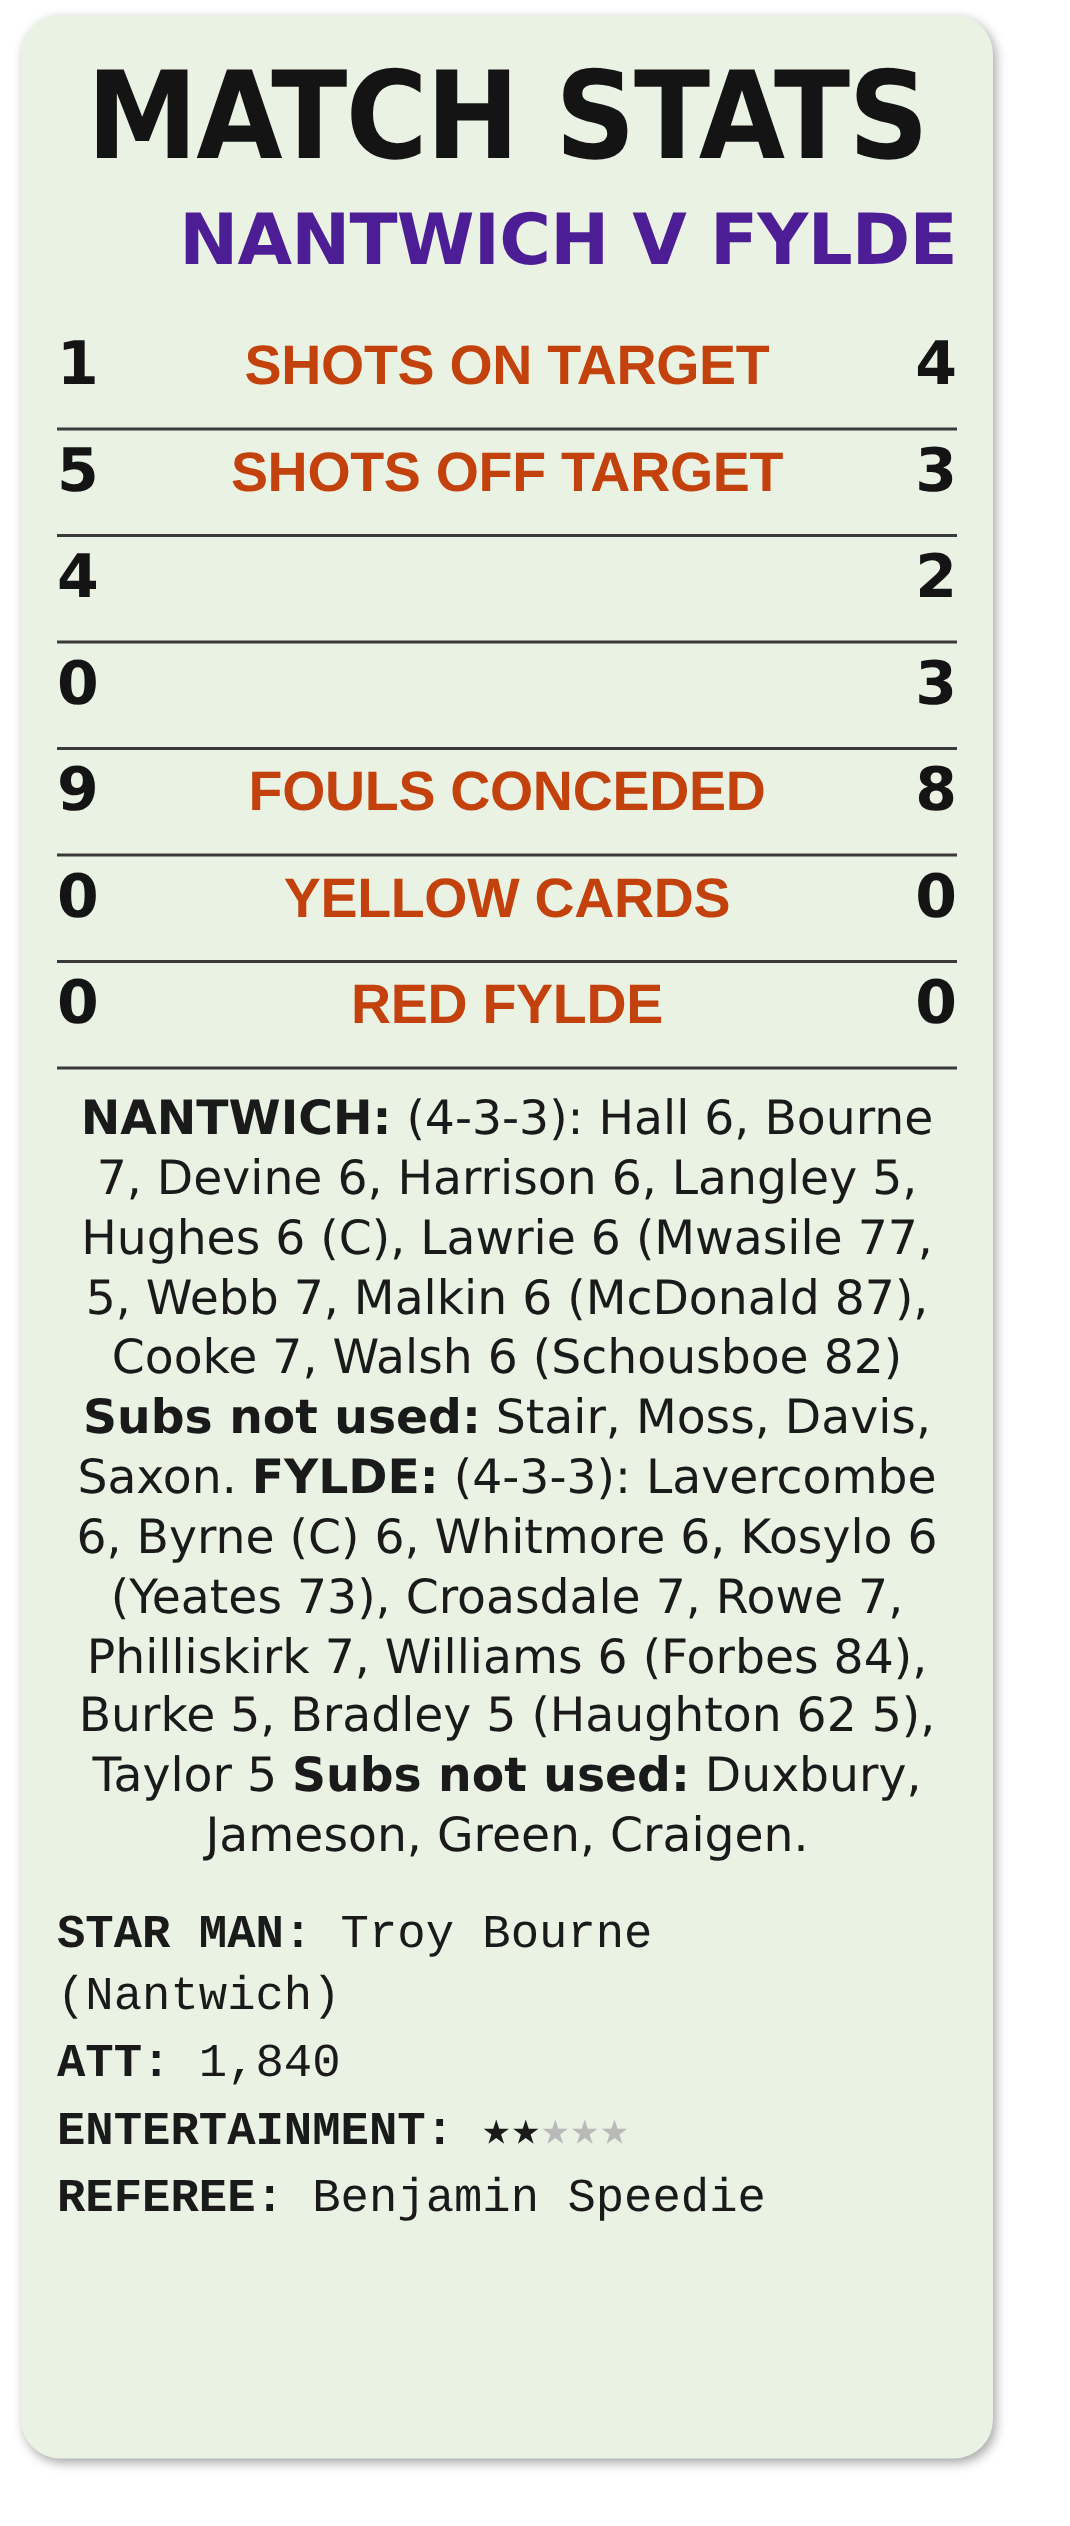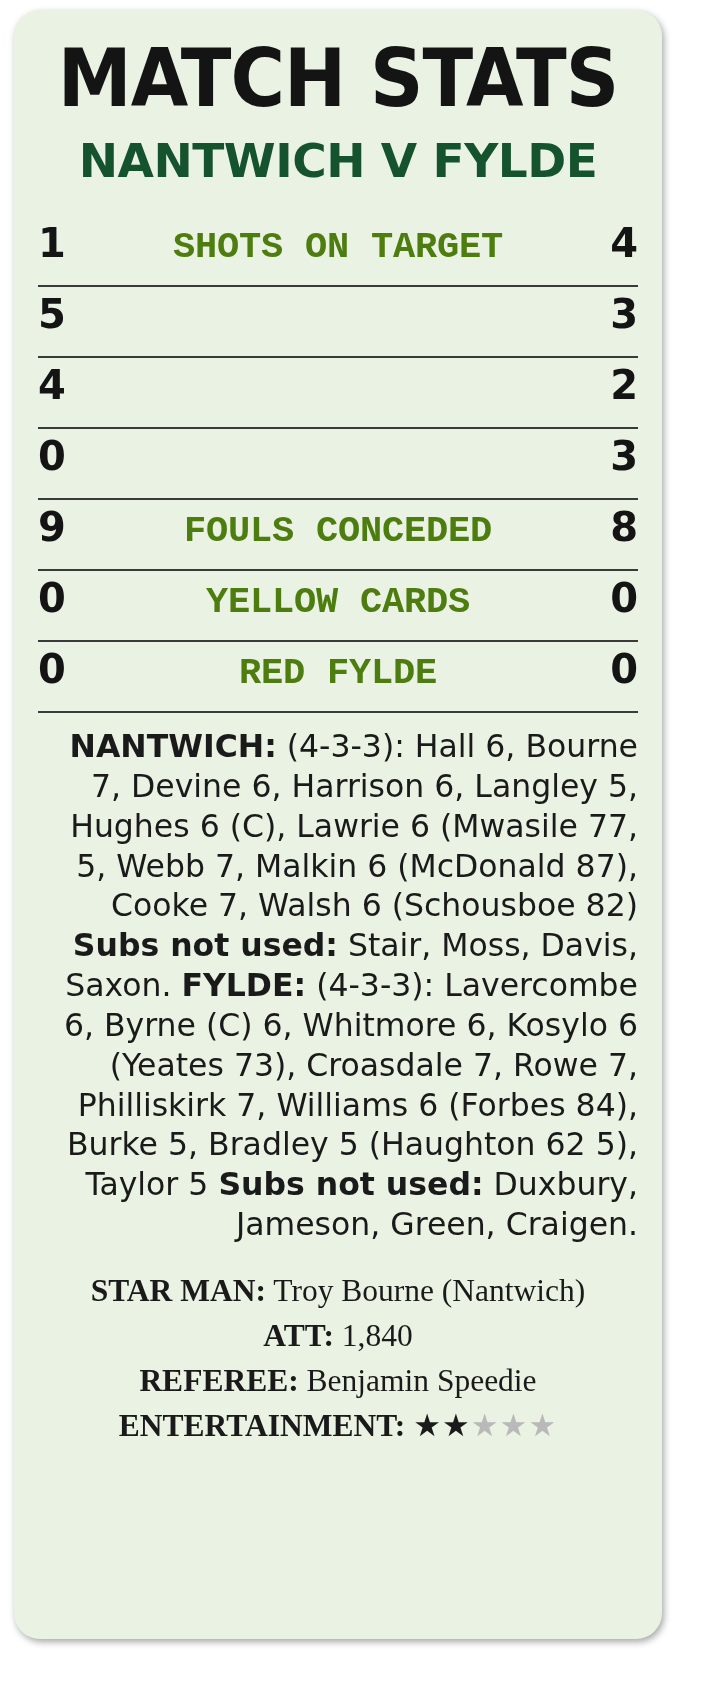--- a/index.html
+++ b/index.html
@@ -35,27 +35,27 @@
     font-weight: 800;
     font-stretch: condensed;
     font-size: 81px;
     line-height: 1.0;
     letter-spacing: -1px;
     color: #141414;
     margin-top: 28px;
     transform: scaleX(1.02);
   }
   .subtitle {
-    text-align: center;
+    text-align: right;
     font-family: "DejaVu Sans", sans-serif;
     font-weight: 800;
     font-size: 47px;
     line-height: 1.0;
     letter-spacing: -0.5px;
-    color: #14532d;
+    color: #4c1d95;
     margin-top: 18px;
   }
 
   
   .stats {
     margin-top: 32px;
   }
   .stat-row {
     display: flex;
     align-items: baseline;
@@ -71,46 +71,46 @@
     font-weight: 800;
     font-size: 40px;
     color: #141414;
     width: 58px;
     flex: 0 0 58px;
   }
   .stat-val.right { text-align: right; }
   .stat-label {
     flex: 1 1 auto;
     text-align: center;
-    font-family: Liberation Mono, monospace;
+    font-family: Liberation Sans, sans-serif;
     font-weight: 800;
     font-size: 37px;
     letter-spacing: -0.2px;
-    color: #4d7c0f;
+    color: #c2410c;
     white-space: nowrap;
   }
 
   
   .lineups {
     margin-top: 14px;
     font-family: "DejaVu Sans", sans-serif;
     font-size: 31.5px;
     line-height: 1.265;
     color: #1a1a1a;
-    text-align: right;
+    text-align: center;
   }
   .lineups b {
     font-weight: 800;
   }
 
   
   .footer {
     margin-top: 26px;
-    text-align: center;
-    font-family: Liberation Serif, serif;
+    text-align: left;
+    font-family: Liberation Mono, monospace;
     font-size: 31.5px;
     line-height: 1.30;
     color: #1a1a1a;
   }
   .footer .lbl {
     font-weight: 800;
   }
   .footer-line {
     margin-bottom: 4px;
   }
@@ -132,20 +132,21 @@
   <div class="stats">
 
     <div class="stat-row">
       <span class="stat-val">1</span>
       <span class="stat-label">SHOTS ON TARGET</span>
       <span class="stat-val right">4</span>
     </div>
 
     <div class="stat-row">
       <span class="stat-val">5</span>
+      <span class="stat-label">SHOTS OFF TARGET</span>
       <span class="stat-val right">3</span>
     </div>
 
     <div class="stat-row">
       <span class="stat-val">4</span>
       <span class="stat-val right">2</span>
     </div>
 
     <div class="stat-row">
       <span class="stat-val">0</span>
@@ -180,24 +181,24 @@
       <span class="lbl">STAR MAN:</span>
       <span>Troy Bourne (Nantwich)</span>
     </div>
 
     <div class="footer-line">
       <span class="lbl">ATT:</span>
       <span>1,840</span>
     </div>
 
     <div class="footer-line">
+      <span class="lbl">ENTERTAINMENT:</span>
+      <span class="stars" id="stars"><span class="star-on">★</span><span class="star-on">★</span><span class="star-off">★</span><span class="star-off">★</span><span class="star-off">★</span></span>
+    </div>
+
+    <div class="footer-line">
       <span class="lbl">REFEREE:</span>
       <span>Benjamin Speedie</span>
     </div>
 
-    <div class="footer-line">
-      <span class="lbl">ENTERTAINMENT:</span>
-      <span class="stars" id="stars"><span class="star-on">★</span><span class="star-on">★</span><span class="star-off">★</span><span class="star-off">★</span><span class="star-off">★</span></span>
-    </div>
-
   </div>
 
 </div>
 
 </body></html>

